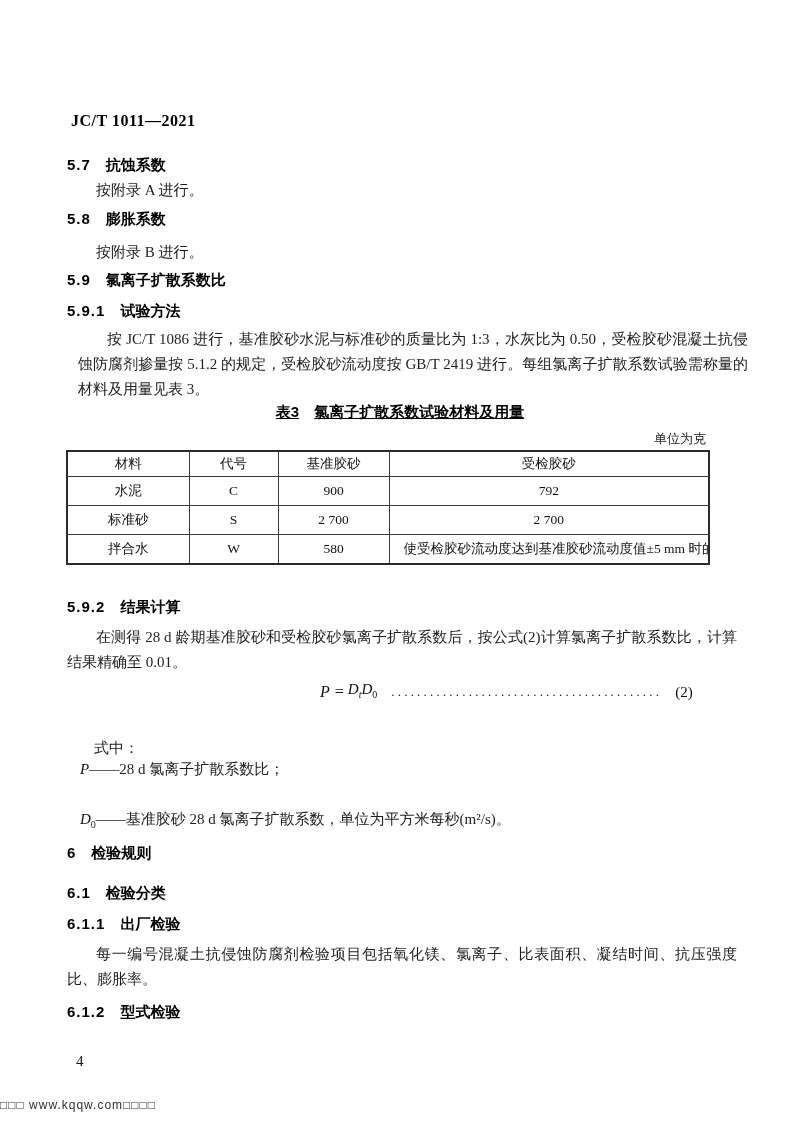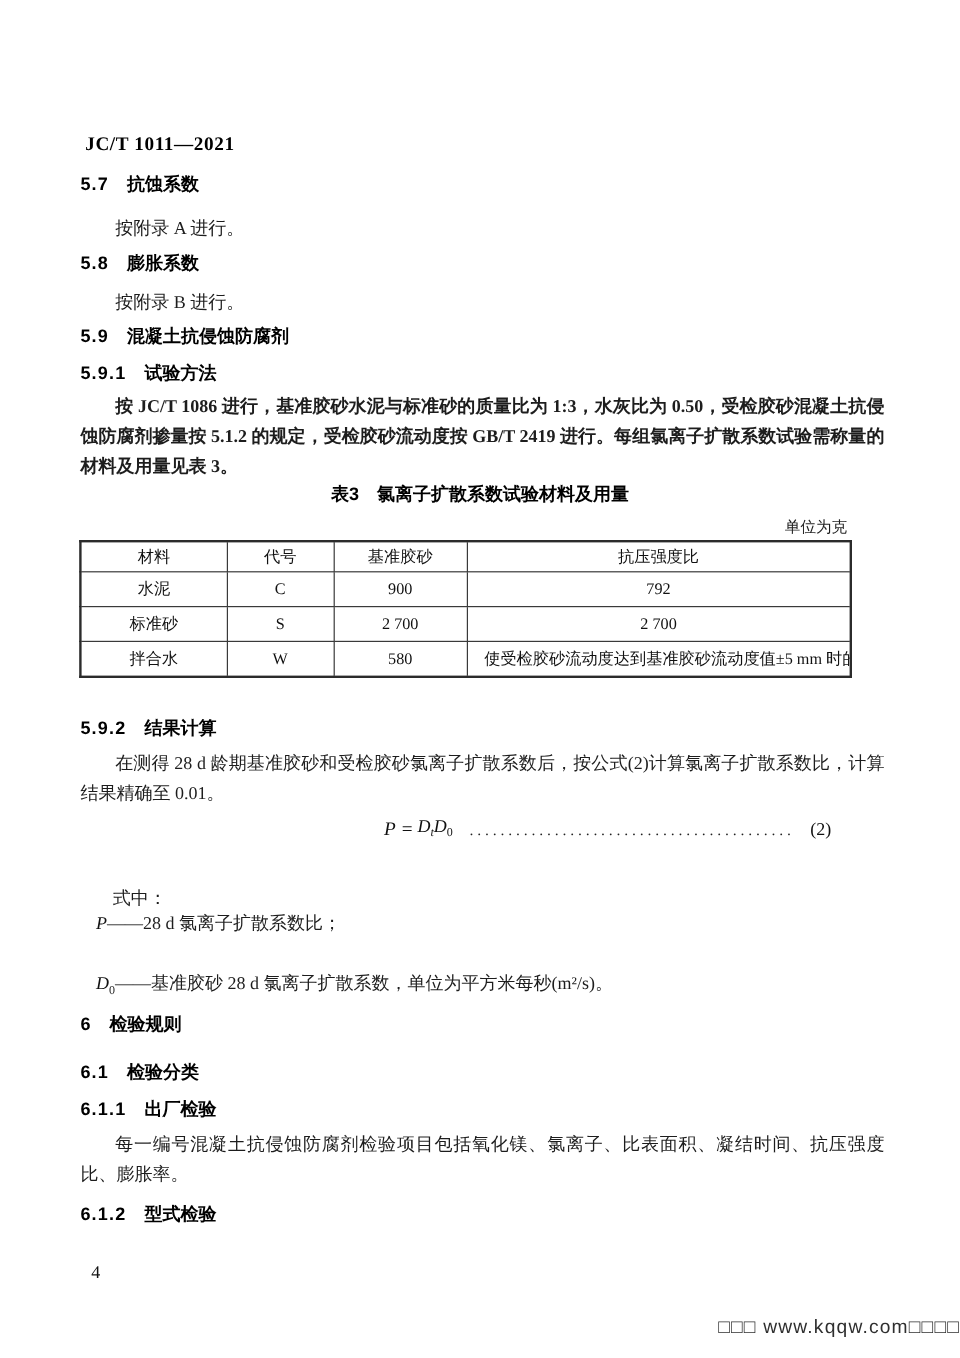--- a/index.html
+++ b/index.html
@@ -19,21 +19,21 @@
     font-weight:bold; font-size:15px; color:#000; white-space:nowrap;
   }
   .heading .num { margin-right:15px; letter-spacing:1px; }
   .body-line { font-size:15px; color:#1d1d1d; }
   .para {
     width:670px; font-size:15px; line-height:25px; color:#1d1d1d;
     text-align:justify; text-indent:29px;
   }
   .caption { width:800px; text-align:center;
     font-family:"Liberation Sans","DejaVu Sans",sans-serif;
-    font-weight:bold; font-size:15px; color:#000; }
+    font-weight:bold; font-size:15px; color:#000;text-decoration:underline; }
   .caption .cap-label { margin-right:15px; }
   .unit-note { width:640px; text-align:right; font-size:13px; color:#1d1d1d; }
   table.mat { border-collapse:collapse; width:644px; table-layout:fixed; }
   table.mat th, table.mat td {
     border:1px solid #3a3a3a; text-align:center; vertical-align:middle;
     font-size:13.5px; font-weight:normal; color:#111; padding:1px 14px;
     overflow:hidden; white-space:nowrap;
   }
   table.mat { border:2px solid #2b2b2b; }
   table.mat th { height:22px; }
@@ -45,68 +45,68 @@
   .frac { display:inline-flex; flex-direction:row; align-items:center; margin:0 4px; }
   .frac .fr-line { line-height:17px; font-size:15px; }
   .frac .bar { width:100%; border-top:1.5px solid #222; margin:1px 0; }
   sub.sb { font-size:10px; font-style:italic; }
   .dots { font-size:13px; letter-spacing:3.2px; color:#222; margin-left:10px;
     width:278px; overflow:hidden; white-space:nowrap; }
   .eq-no { font-size:15px; color:#111; margin-left:6px; font-style:normal; }
   .legend-intro { font-size:15px; color:#1d1d1d; }
   .legend-item { font-size:15px; color:#1d1d1d; white-space:nowrap; }
   .page-num { font-size:15px; color:#111; }
-  .watermark { width:800px; text-align:right;
+  .watermark { width:800px; text-align:left;
     font-family:"Liberation Sans","DejaVu Sans",sans-serif;
-    font-size:16px; color:#2f2f2f; letter-spacing:1px; }
+    font-size:12px; color:#2f2f2f; letter-spacing:1px; }
 </style>
 </head>
 <body>
 
 <div class="page">
 
   <div class="abs doc-code" style="left:71px; top:112px;">JC/T 1011—2021</div>
 
-  <div class="abs heading" style="left:67px; top:144px;">
+  <div class="abs heading" style="left:67px; top:156px;">
     <span class="num">5.7</span><span>抗蚀系数</span>
   </div>
   <div class="abs body-line" style="left:96px; top:181px;">按附录 A 进行。</div>
 
   <div class="abs heading" style="left:67px; top:210px;">
     <span class="num">5.8</span><span>膨胀系数</span>
   </div>
   <div class="abs body-line" style="left:96px; top:243px;">按附录 B 进行。</div>
 
   <div class="abs heading" style="left:67px; top:271px;">
-    <span class="num">5.9</span><span>混凝土抗侵蚀防腐剂</span>
+    <span class="num">5.9</span><span>氯离子扩散系数比</span>
   </div>
 
   <div class="abs heading" style="left:67px; top:302px;">
     <span class="num">5.9.1</span><span>试验方法</span>
   </div>
-  <div class="abs para" style="left:67px; top:327px;font-weight:bold;">按 JC/T 1086 进行，基准胶砂水泥与标准砂的质量比为 1:3，水灰比为 0.50，受检胶砂混凝土抗侵蚀防腐剂掺量按 5.1.2 的规定，受检胶砂流动度按 GB/T 2419 进行。每组氯离子扩散系数试验需称量的材料及用量见表 3。</div>
+  <div class="abs para" style="left:78px; top:327px;">按 JC/T 1086 进行，基准胶砂水泥与标准砂的质量比为 1:3，水灰比为 0.50，受检胶砂混凝土抗侵蚀防腐剂掺量按 5.1.2 的规定，受检胶砂流动度按 GB/T 2419 进行。每组氯离子扩散系数试验需称量的材料及用量见表 3。</div>
 
   <div class="abs caption" style="left:0; top:403px;">
     <span class="cap-label">表3</span><span>氯离子扩散系数试验材料及用量</span>
   </div>
   <div class="abs unit-note" style="left:66px; top:430px;">单位为克</div>
 
   <table class="mat abs" style="left:66px; top:450px;">
     <colgroup>
         <col style="width:122px">
         <col style="width:89px">
         <col style="width:111px">
         <col>
       </colgroup>
     <tbody>
         <tr>
       <th>材料</th>
       <th>代号</th>
       <th>基准胶砂</th>
-      <th>抗压强度比</th>
+      <th>受检胶砂</th>
     </tr>
     <tr>
       <td>水泥</td>
       <td>C</td>
       <td>900</td>
       <td>792</td>
     </tr>
     <tr>
       <td>标准砂</td>
       <td>S</td>

